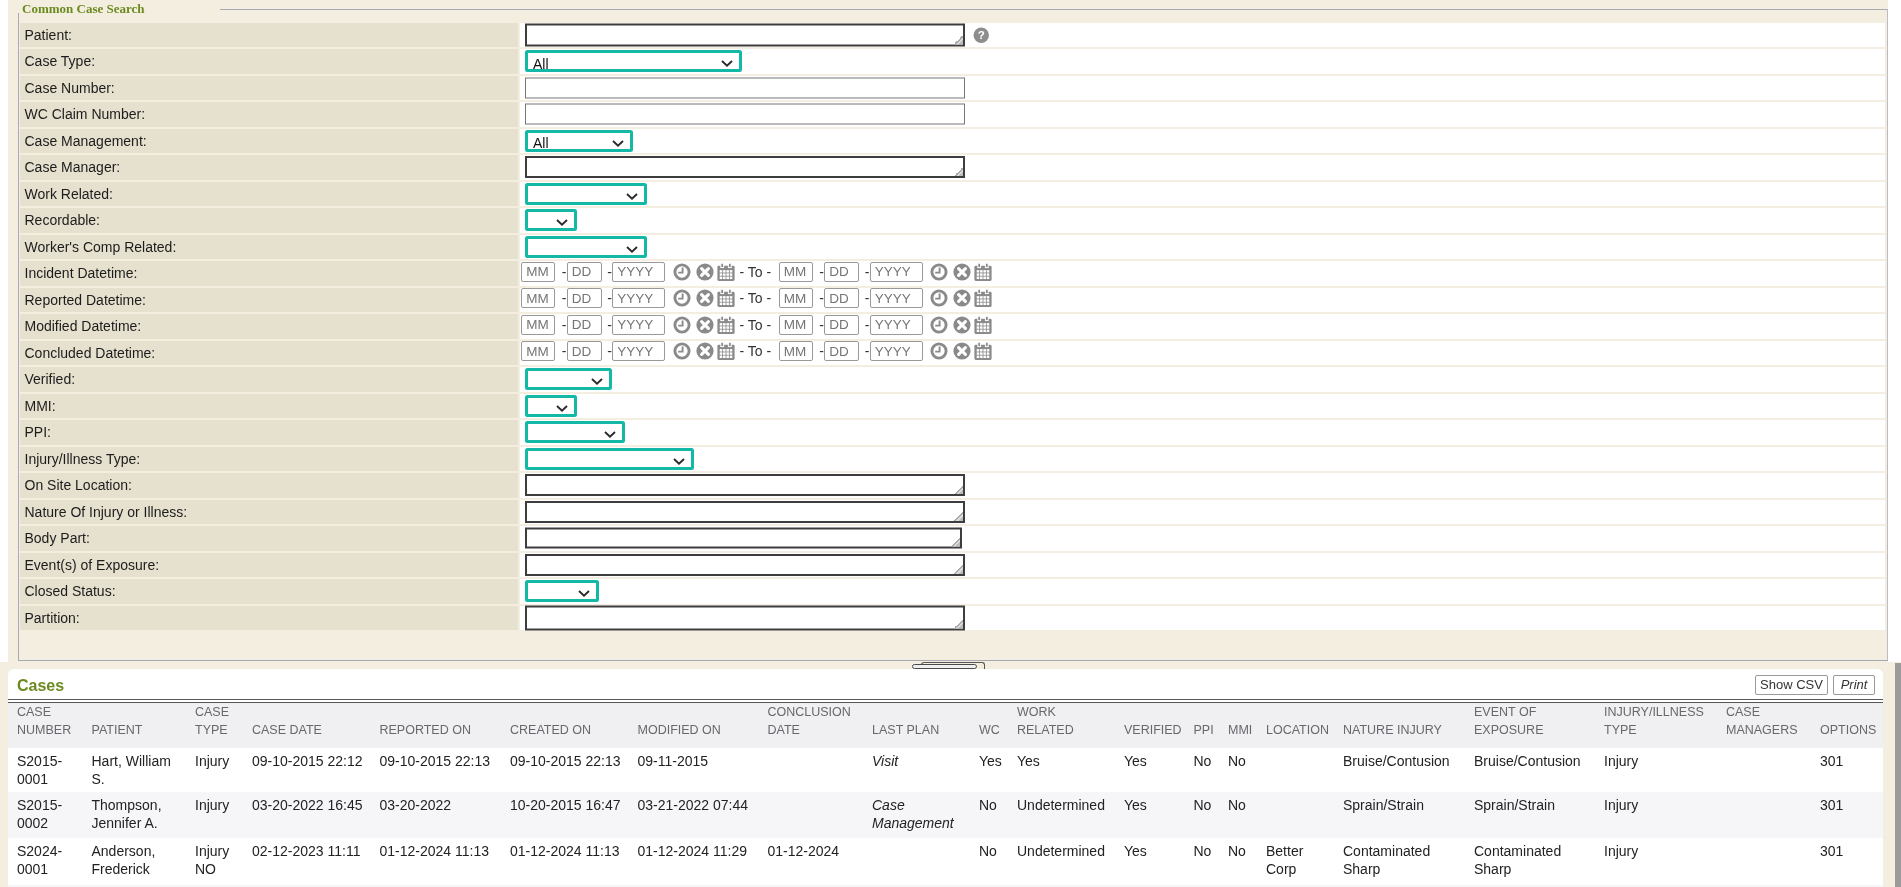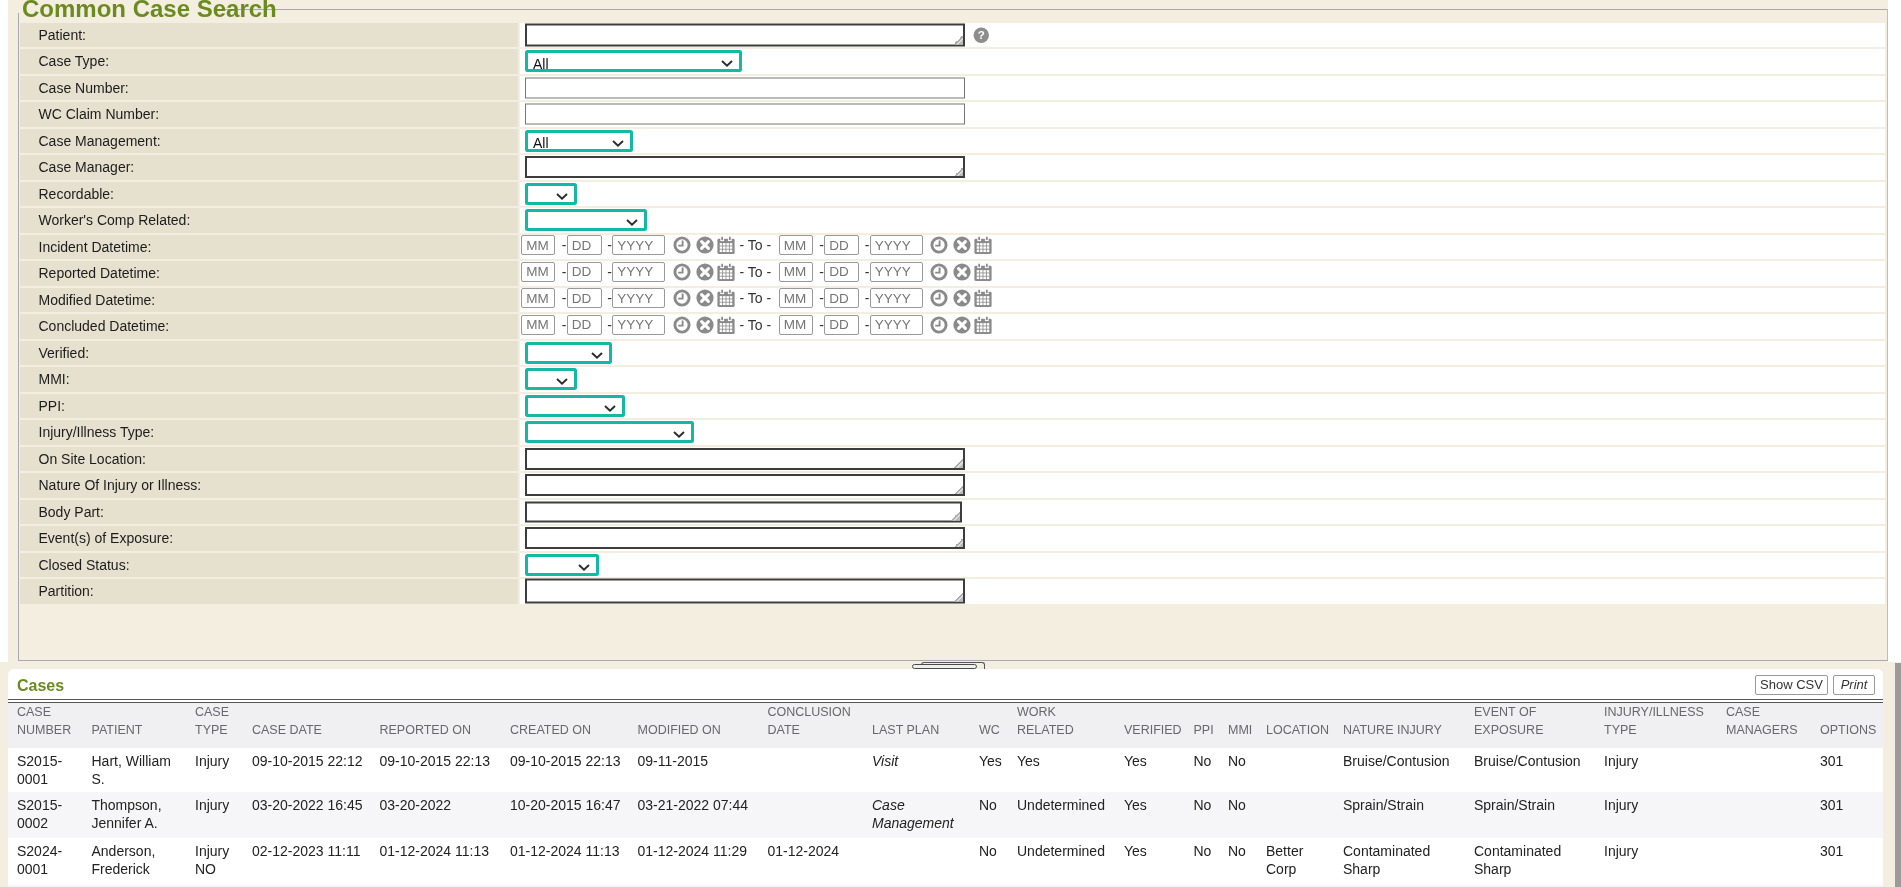--- a/index.html
+++ b/index.html
@@ -6,25 +6,25 @@
   font-family:"Liberation Sans", sans-serif; }
 #page { position:relative; width:1901px; height:887px; }
 
 
 #formbg { position:absolute; left:8px; top:0; width:1880px; height:662px; background:#f3eee0; }
 .fsl { position:absolute; background:#a9a9b4; }
 #fsl-top { left:220px; top:9px; width:1668px; height:1px; }
 #fsl-left { left:18px; top:13px; width:1px; height:648px; }
 #fsl-right { left:1887px; top:9px; width:1px; height:652px; background:#bcbcc6; }
 #fsl-bot { left:18px; top:660px; width:1870px; height:1px; }
-#legend { position:absolute; left:22px; top:-1.5px; font-size:24px; font-weight:bold; color:#6b8a1f;
-  line-height:19px; white-space:nowrap; }
+#legend { position:absolute; left:22px; top:-1.5px; font-size:13px; font-weight:bold; color:#6b8a1f;
+  line-height:19px; white-space:nowrap;font-family:Liberation Serif, serif; }
 #ftable { position:absolute; left:17.5px; top:20.5px; border-collapse:separate; border-spacing:2px; }
 #ftable td { height:24.5px; font-size:14px; color:#1c1c1c; vertical-align:middle; }
-td.lab { background:#e6e0ce; width:498px; padding-left:19px; }
+td.lab { background:#e6e0ce; width:498px; padding-left:5px; }
 td.val { background:#fff; width:1365px; padding:0; }
 .vwrap { position:relative; height:24.5px; }
 .vwrap > .ta, .vwrap > .tin, .vwrap > .sel { position:absolute; top:50%; transform:translateY(-50%); left:5.5px; }
 .ta { display:inline-block; border:2px solid #3d3d3d; background:#fff; position:relative; }
 .grip { position:absolute; right:0; bottom:0; width:9.5px; height:9.5px;
   background:linear-gradient(135deg, transparent 50%, #aaa 50%, #aaa 62%, #ddd 62%, #ddd 74%, #bbb 74%); }
 .tin { display:inline-block; height:21px; border:1px solid #777; background:#fff; }
 .sel { display:inline-block; height:22px; border:3px solid #14b8a6; border-radius:2.5px; background:#fff; }
 .selv { position:absolute; left:5px; top:2.5px; font-size:14px; color:#111; }
 .chev { position:absolute; right:6px; top:7px; width:12px; height:7px; }
@@ -127,20 +127,32 @@
               </span>
             </div>
           </td>
         </tr>
 <tr>
           <td class="lab">Case Manager:</td>
           <td class="val">
             <div class="vwrap">
               <span class="ta" style="width:440px;height:22px">
                 <span class="grip"></span>
+              </span>
+            </div>
+          </td>
+        </tr>
+<tr>
+          <td class="lab">Work Related:</td>
+          <td class="val">
+            <div class="vwrap">
+              <span class="sel" style="width:122px">
+                <svg class="chev" viewBox="0 0 12 7">
+                  <path d="M1 1 L6 5.7 L11 1" fill="none" stroke="#2b2b2b" stroke-width="1.9"></path>
+                </svg>
               </span>
             </div>
           </td>
         </tr>
 <tr>
           <td class="lab">Recordable:</td>
           <td class="val">
             <div class="vwrap">
               <span class="sel" style="width:52px">
                 <svg class="chev" viewBox="0 0 12 7">

